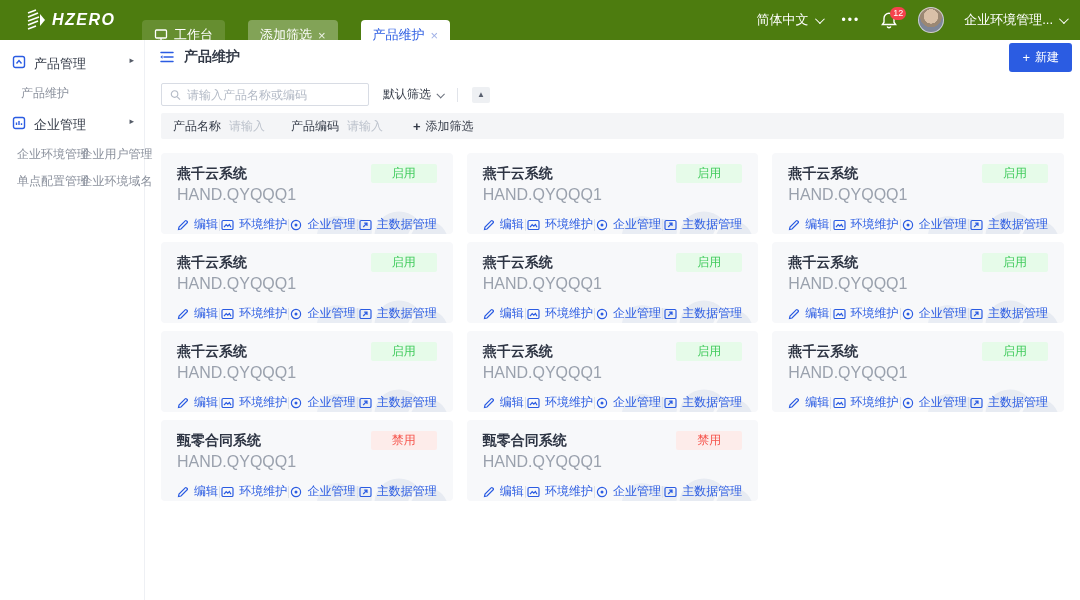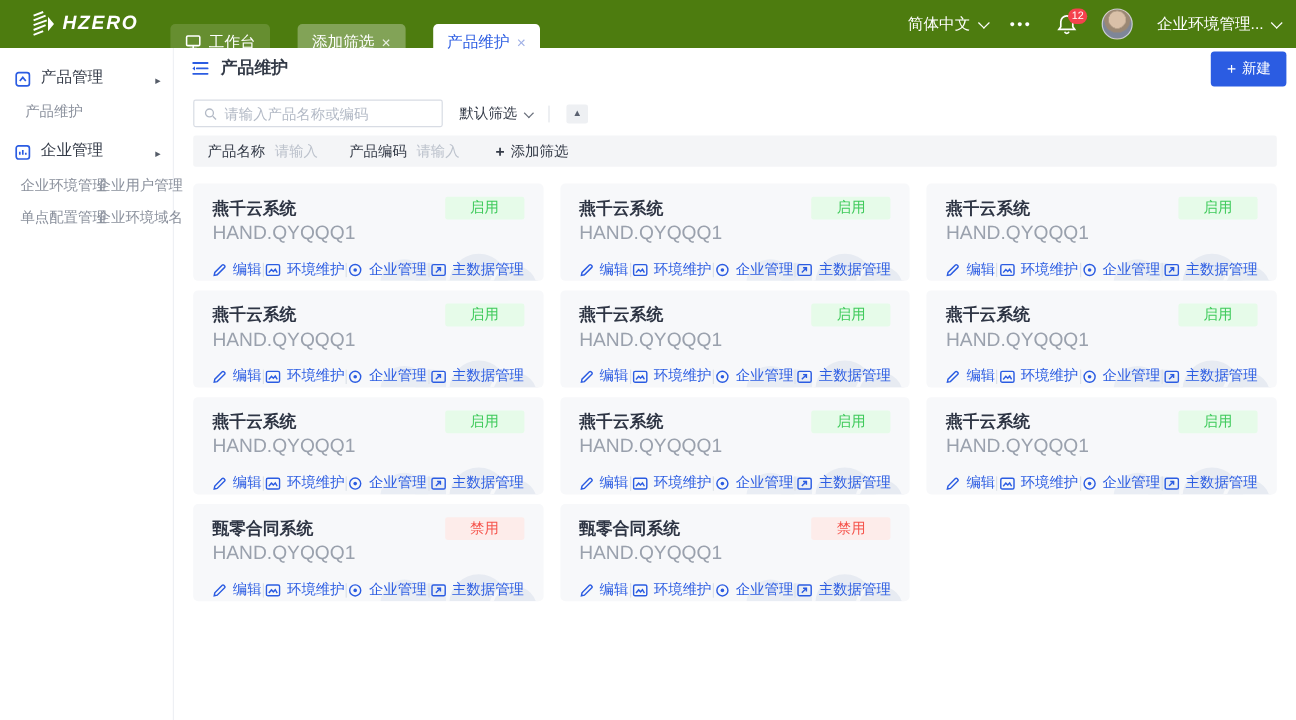--- a/index.html
+++ b/index.html
@@ -27,21 +27,21 @@
   .bell-wrap { position:relative; cursor:pointer; }
   .badge { position:absolute; top:-4px; left:10px; background:#f5424d; color:#fff; font-size:9px;
     min-width:16px; height:13px; border-radius:7px; display:flex; align-items:center; justify-content:center; padding:0 3px; }
   .avatar { width:26px; height:26px; border-radius:50%;
     background:radial-gradient(circle at 50% 35%, #d9c0a8 0 36%, #9b8874 37% 55%, #7e8698 56%);
     border:1px solid rgba(255,255,255,.6); }
 
   
   .shell { display:flex; height:560px; }
   .sidebar { width:145px; border-right:1px solid #eef0f4; padding-top:8px; flex:none; }
-  .menu-group { display:flex; align-items:flex-end; gap:8px; padding:7px 10px 7px 12px; cursor:pointer; }
+  .menu-group { display:flex; align-items:flex-start; gap:8px; padding:7px 10px 7px 12px; cursor:pointer; }
   .menu-group .glabel { font-size:13px; color:#333a47; flex:1; }
   .garrow { color:#555c68; font-size:9px; }
   .menu-children { display:flex; flex-wrap:wrap; padding:0 4px 2px 13px; }
   .menu-child { font-size:12px; color:#8a909c; padding:5px 4px; cursor:pointer; white-space:nowrap; }
   .menu-child.single { padding-left:8px; width:100%; }
   .menu-children.cols .menu-child { width:50%; }
 
   .main { flex:1; display:flex; flex-direction:column; }
   .page-header { height:34px; display:flex; align-items:center; padding:0 8px 0 14px; }
   .page-title { display:flex; align-items:center; gap:9px; font-size:14px; font-weight:bold; color:#333a47; }

